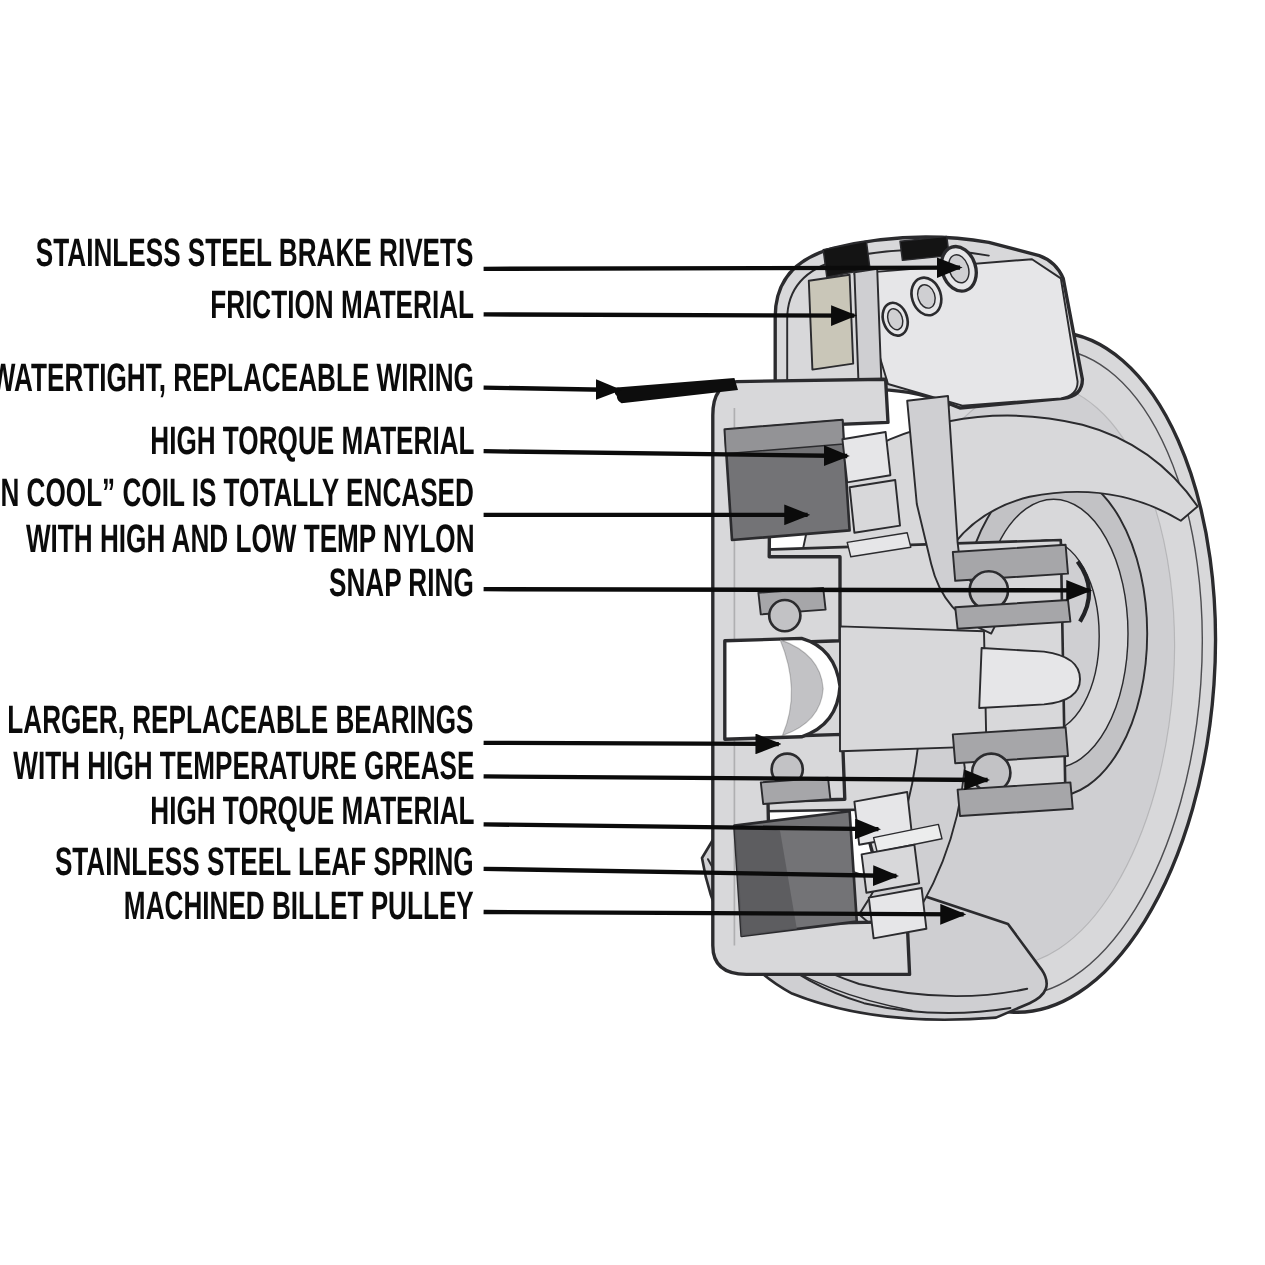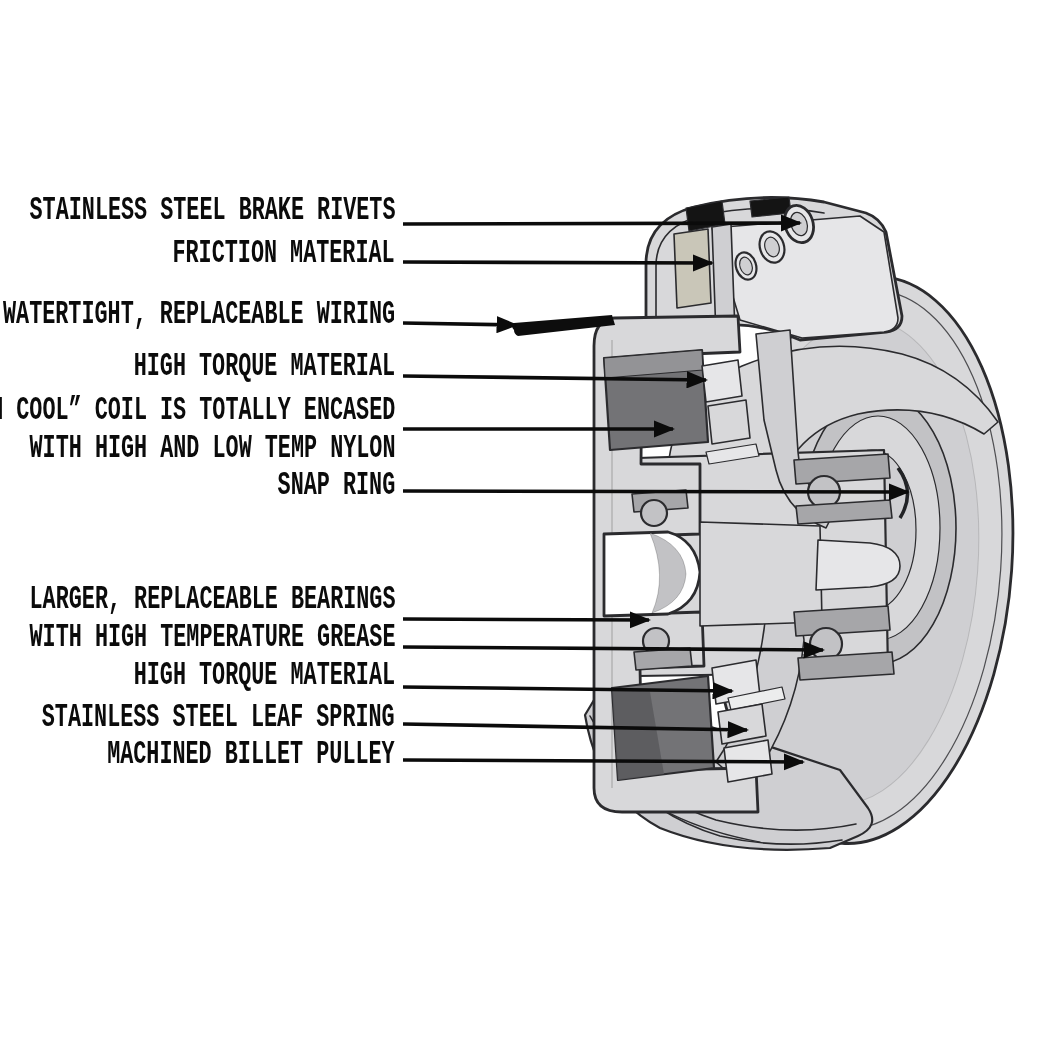--- a/index.html
+++ b/index.html
@@ -1,18 +1,18 @@
 <!DOCTYPE html>
 <html style="--c-background: #ffffff; --c-ink: #0b0b0b; --c-outline: #2b2b2e; --c-metal_lightest: #e6e6e8; --c-metal_light: #d8d8da; --c-metal_mid: #cfcfd2; --c-metal_shade: #c2c2c5; --c-metal_dark: #a6a6a9; --c-coil: #737376; --c-coil_dark: #5b5b5e; --c-coil_light: #939396; --c-brake_pad: #141414; --c-friction_pad: #c9c6b8; --c-bore_highlight: #ffffff;"><head>
 <meta charset="utf-8">
 <style>
   html,body{margin:0;padding:0;background:#fff;}
   .stage{
     position:relative;width:1054px;height:1054px;background:var(--c-background,#fff);
-    overflow:hidden;font-family:Liberation Mono, monospace;
+    overflow:hidden;font-family:Liberation Sans, sans-serif;
   }
   .machine-svg{position:absolute;left:0;top:0;}
   .overlay-svg{position:absolute;left:0;top:0;pointer-events:none;}
   .labels{position:absolute;left:0;top:0;width:100%;height:100%;}
   .label-line{
     position:absolute;right:659px;white-space:nowrap;
     font-size:33px;font-weight:700;line-height:34px;height:34px;
     color:var(--c-ink,#0b0b0b);
     transform:scaleX(0.66);transform-origin:100% 50%;
     letter-spacing:0px;

